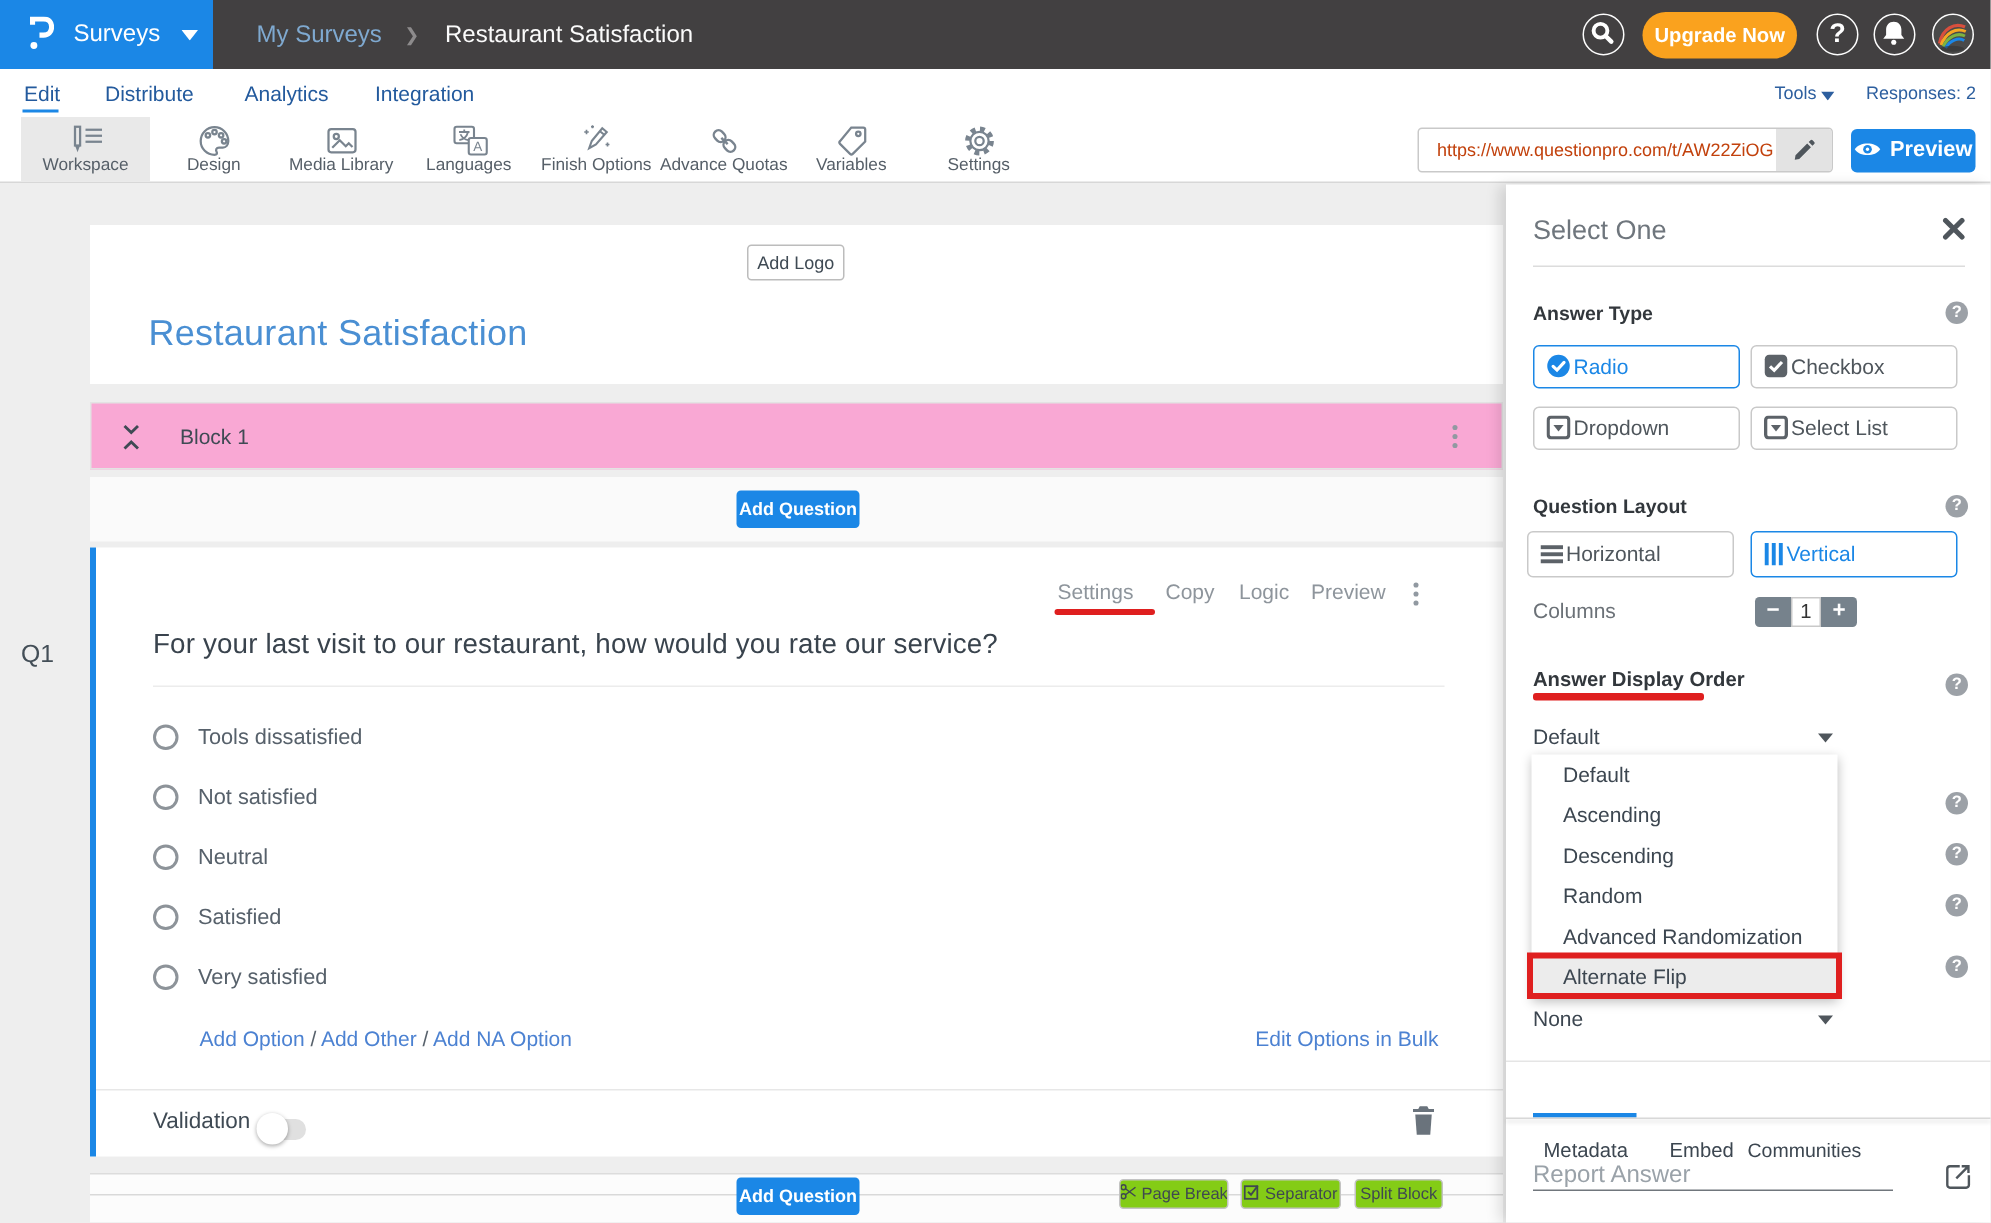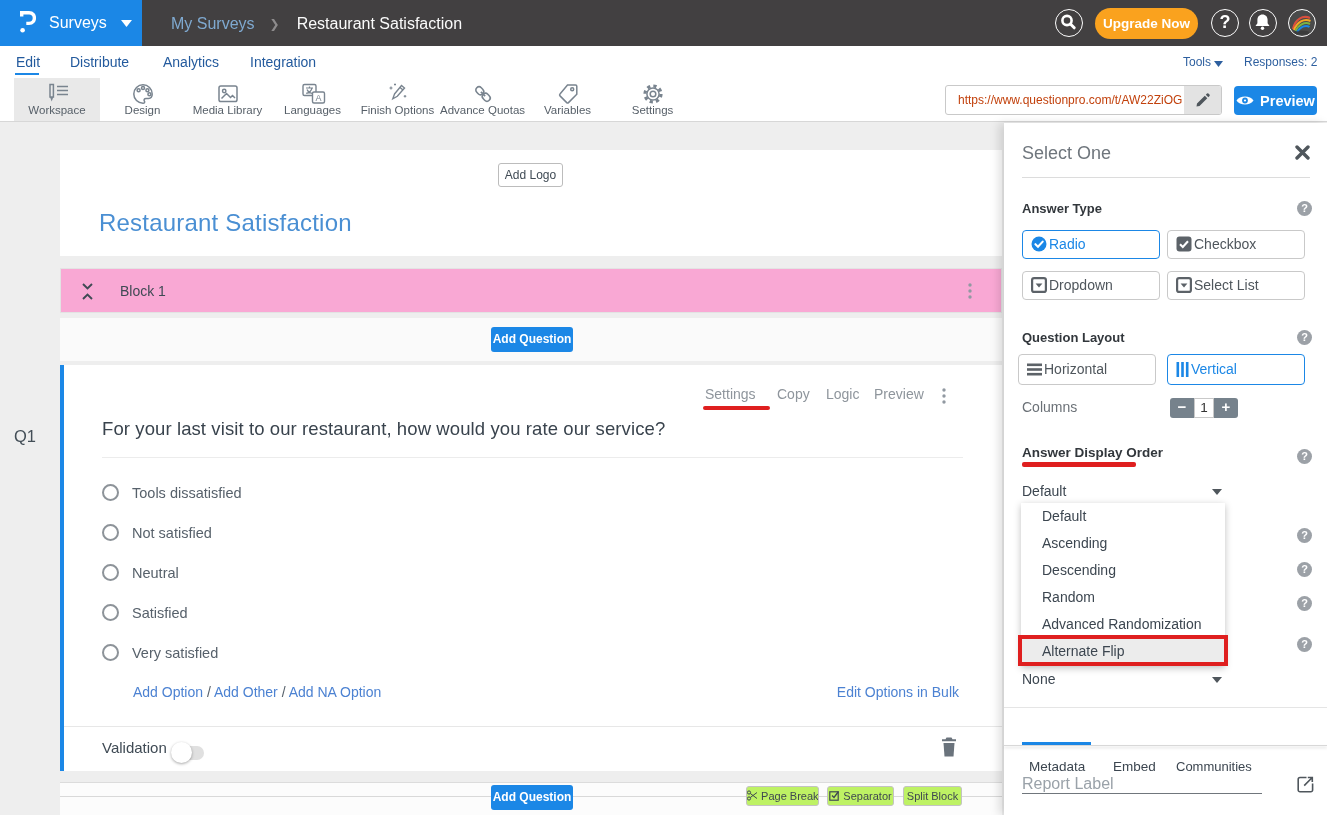--- a/index.html
+++ b/index.html
@@ -49,21 +49,21 @@
 #optlinks { position:absolute; left:69px; top:319px; font-size:14px; color:#4c82d2; }
 #optlinks .sep { color:#57616b; }
 #bulk { position:absolute; right:43px; top:319px; font-size:14px; color:#4c82d2; }
 #vdivider { position:absolute; left:0px; top:361px; width:938px; height:1px; background:#e7e7e7; }
 #validation { position:absolute; left:38px; top:374px; font-size:15px; color:#3f4a54; }
 #toggle { position:absolute; left:109px; top:381px; width:31px; height:14px; background:#e0e0e0; border-radius:7px; }
 #toggle .knob { position:absolute; left:-2px; top:-4px; width:21px; height:21px; background:#fff; border-radius:50%; box-shadow:0 1px 3px rgba(0,0,0,0.35); }
 
 #botstrip { position:absolute; left:60px; top:660px; width:942px; height:33px; background:#fcfcfc; border-top:1px solid #dcdcdc; }
 #botline { position:absolute; left:0; top:13px; width:942px; height:1px; background:#d9d9d9; }
-.mini-btn { position:absolute; top:3px; height:20px; background:#bef264; border:1px solid #c3c3c3; border-radius:3px; font-size:11px; color:#3f4850; text-align:center; line-height:18px; white-space:nowrap; overflow:hidden; }
+.mini-btn { position:absolute; top:3px; height:20px; background:#84cc16; border:1px solid #c3c3c3; border-radius:3px; font-size:11px; color:#3f4850; text-align:center; line-height:18px; white-space:nowrap; overflow:hidden; }
 
 
 #panel { position:absolute; left:1004px; top:123px; width:323px; height:692px; background:#fff; box-shadow:-5px 0 9px rgba(0,0,0,0.13); }
 .p { position:absolute; }
 .bold14 { font-size:13px; font-weight:bold; color:#32373c; }
 .qmark { position:absolute; width:15px; height:15px; background:#9ca1a7; border-radius:50%; color:#fff; font-size:11px; font-weight:bold; text-align:center; line-height:15px; }
 .atype { position:absolute; width:138px; height:29px; border:1px solid #c9c9c9; border-radius:4px; background:#fff; font-size:14px; color:#4f565c; line-height:27px; white-space:nowrap; }
 .atype svg { vertical-align:middle; margin:0 2px 0 8px; position:relative; top:-1px; }
 .atype.sel { border:1px solid #1b87e6; color:#1b87e6; }
 .dd-list { position:absolute; left:17px; top:380px; width:204px; height:163px; background:#fff; box-shadow:0 2px 7px rgba(0,0,0,0.25); z-index:5; }
@@ -347,25 +347,25 @@
   <div class="qmark" style="left:293px; top:439px;">?</div>
   <div class="qmark" style="left:293px; top:473px;">?</div>
   <div class="qmark" style="left:293px; top:514px;">?</div>
 
   <div class="p" style="left:18px; top:548px; font-size:14px; color:#3c4650;">None</div>
   <div class="sel-caret" style="left:208px; top:554px;"></div>
 
   <div class="p" style="left:0px; top:584px; width:323px; height:1px; background:#e5e5e5;"></div>
   <div class="ptab" style="left:25px;">Metadata</div>
   <div class="ptab" style="left:109px;">Embed</div>
-  <div class="ptab" style="left:172px; font-size:13px;text-align:center;">Communities</div>
+  <div class="ptab" style="left:161px; font-size:13px;text-align:center;">Communities</div>
   <div class="p" style="left:18px; top:619px; width:69px; height:3px; background:#1b87e6;"></div>
   <div class="p" style="left:0; top:622px; width:323px; height:1px; background:#d8d8d8; box-shadow:0 2px 3px rgba(0,0,0,0.18);"></div>
 
-  <div class="p" style="left:18px; top:652px; font-size:16px; color:#9aa2a9;">Report Label</div>
+  <div class="p" style="left:18px; top:652px; font-size:16px; color:#9aa2a9;">Report Answer</div>
   <div class="p" style="left:18px; top:670px; width:240px; height:1px; background:#70767c;"></div>
   <svg class="p" style="left:292px; top:652px;" width="19" height="19" viewBox="0 0 19 19" fill="none" stroke="#4f565c" stroke-width="1.6">
       <path d="M10.5 2.5 H4 a1.8 1.8 0 0 0 -1.8 1.8 V15 a1.8 1.8 0 0 0 1.8 1.8 H14.8 a1.8 1.8 0 0 0 1.8 -1.8 V8.5"></path>
       <path d="M8.2 10.6 L16 2.8 M11.8 2.5 H16.3 V7"></path>
     </svg>
 </div>
 
 <div style="position:absolute; left:14px; top:427px; font-size:16.5px; color:#434e57;">Q1</div>
 
 </body></html>

